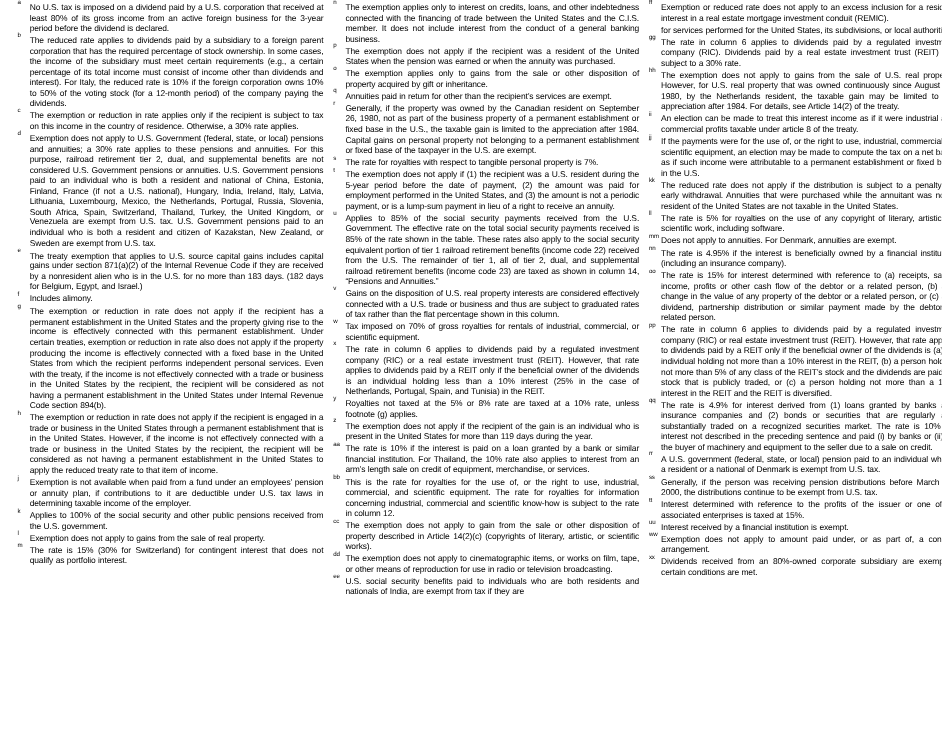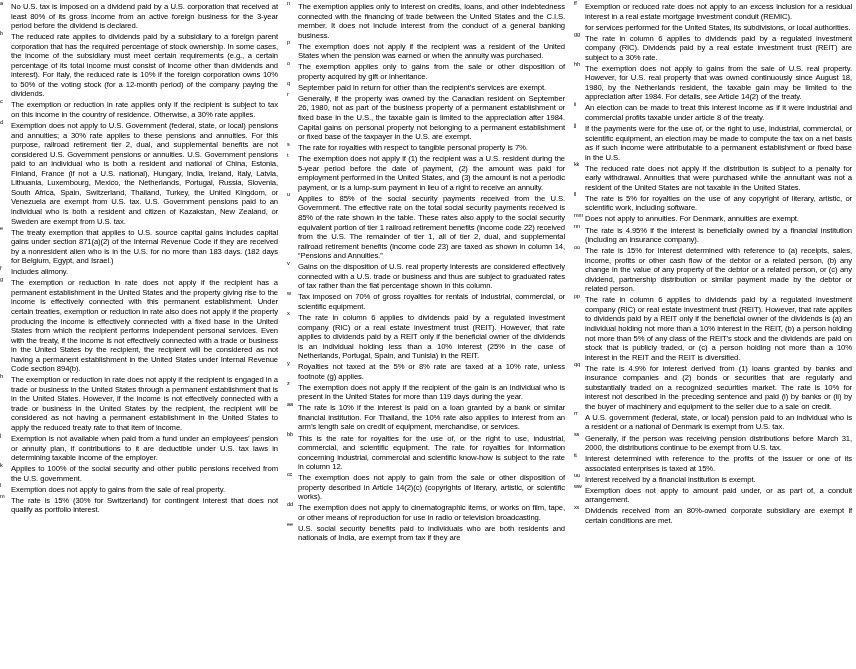--- a/index.html
+++ b/index.html
@@ -7,21 +7,21 @@
     padding: 0;
     background: #ffffff;
     width: 856px;
     height: 669px;
     overflow: hidden;
   }
   .page {
     box-sizing: border-box;
     width: 792px;
     height: 669px;
-    padding: 2px 4px 2px 0;
+    padding: 2px 4px 2px 16px;
     display: flex;
     gap: 9px;
     font-family: "Liberation Sans", "DejaVu Sans", sans-serif;
     color: #000000;
   }
   .fn-col {
     width: 278px;
     flex: 0 0 278px;
   }
   .footnote {
@@ -61,21 +61,21 @@
       <div class="footnote"><span class="marker">h</span><span>The exemption or reduction in rate does not apply if the recipient is engaged in a trade or business in the United States through a permanent establishment that is in the United States. However, if the income is not effectively connected with a trade or business in the United States by the recipient, the recipient will be considered as not having a permanent establishment in the United States to apply the reduced treaty rate to that item of income.</span></div>
       <div class="footnote"><span class="marker">j</span><span>Exemption is not available when paid from a fund under an employees’ pension or annuity plan, if contributions to it are deductible under U.S. tax laws in determining taxable income of the employer.</span></div>
       <div class="footnote"><span class="marker">k</span><span>Applies to 100% of the social security and other public pensions received from the U.S. government.</span></div>
       <div class="footnote"><span class="marker">l</span><span>Exemption does not apply to gains from the sale of real property.</span></div>
       <div class="footnote"><span class="marker">m</span><span>The rate is 15% (30% for Switzerland) for contingent interest that does not qualify as portfolio interest.</span></div>
     </div>
   <div class="fn-col">
       <div class="footnote"><span class="marker">n</span><span>The exemption applies only to interest on credits, loans, and other indebtedness connected with the financing of trade between the United States and the C.I.S. member. It does not include interest from the conduct of a general banking business.</span></div>
       <div class="footnote"><span class="marker">p</span><span>The exemption does not apply if the recipient was a resident of the United States when the pension was earned or when the annuity was purchased.</span></div>
       <div class="footnote"><span class="marker">o</span><span>The exemption applies only to gains from the sale or other disposition of property acquired by gift or inheritance.</span></div>
-      <div class="footnote"><span class="marker">q</span><span>September paid in return for other than the recipient’s services are exempt.</span></div>
+      <div class="footnote"><span class="marker">q</span><span>Annuities paid in return for other than the recipient’s services are exempt.</span></div>
       <div class="footnote"><span class="marker">r</span><span>Generally, if the property was owned by the Canadian resident on September 26, 1980, not as part of the business property of a permanent establishment or fixed base in the U.S., the taxable gain is limited to the appreciation after 1984. Capital gains on personal property not belonging to a permanent establishment or fixed base of the taxpayer in the U.S. are exempt.</span></div>
       <div class="footnote"><span class="marker">s</span><span>The rate for royalties with respect to tangible personal property is 7%.</span></div>
       <div class="footnote"><span class="marker">t</span><span>The exemption does not apply if (1) the recipient was a U.S. resident during the 5-year period before the date of payment, (2) the amount was paid for employment performed in the United States, and (3) the amount is not a periodic payment, or is a lump-sum payment in lieu of a right to receive an annuity.</span></div>
       <div class="footnote"><span class="marker">u</span><span>Applies to 85% of the social security payments received from the U.S. Government. The effective rate on the total social security payments received is 85% of the rate shown in the table. These rates also apply to the social security equivalent portion of tier 1 railroad retirement benefits (income code 22) received from the U.S. The remainder of tier 1, all of tier 2, dual, and supplemental railroad retirement benefits (income code 23) are taxed as shown in column 14, “Pensions and Annuities.”</span></div>
       <div class="footnote"><span class="marker">v</span><span>Gains on the disposition of U.S. real property interests are considered effectively connected with a U.S. trade or business and thus are subject to graduated rates of tax rather than the flat percentage shown in this column.</span></div>
       <div class="footnote"><span class="marker">w</span><span>Tax imposed on 70% of gross royalties for rentals of industrial, commercial, or scientific equipment.</span></div>
       <div class="footnote"><span class="marker">x</span><span>The rate in column 6 applies to dividends paid by a regulated investment company (RIC) or a real estate investment trust (REIT). However, that rate applies to dividends paid by a REIT only if the beneficial owner of the dividends is an individual holding less than a 10% interest (25% in the case of Netherlands, Portugal, Spain, and Tunisia) in the REIT.</span></div>
       <div class="footnote"><span class="marker">y</span><span>Royalties not taxed at the 5% or 8% rate are taxed at a 10% rate, unless footnote (g) applies.</span></div>
       <div class="footnote"><span class="marker">z</span><span>The exemption does not apply if the recipient of the gain is an individual who is present in the United States for more than 119 days during the year.</span></div>
       <div class="footnote"><span class="marker">aa</span><span>The rate is 10% if the interest is paid on a loan granted by a bank or similar financial institution. For Thailand, the 10% rate also applies to interest from an arm’s length sale on credit of equipment, merchandise, or services.</span></div>

